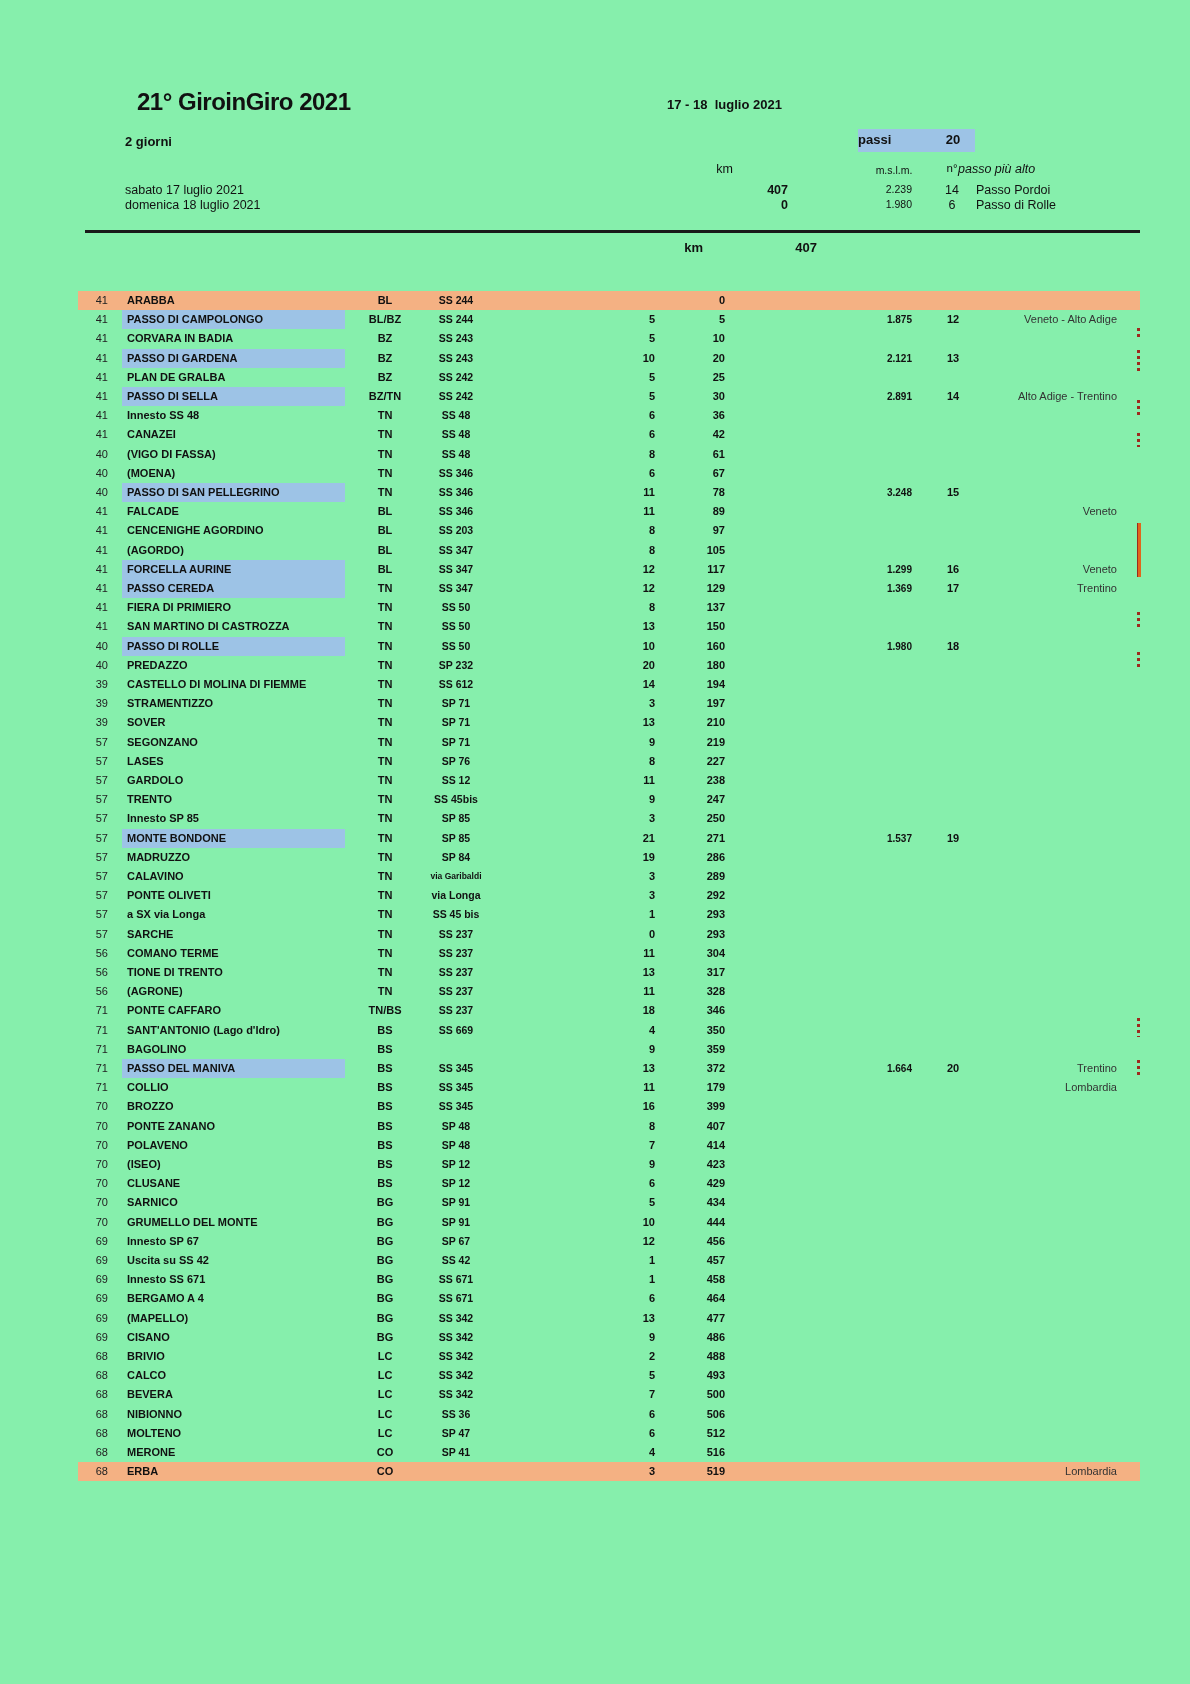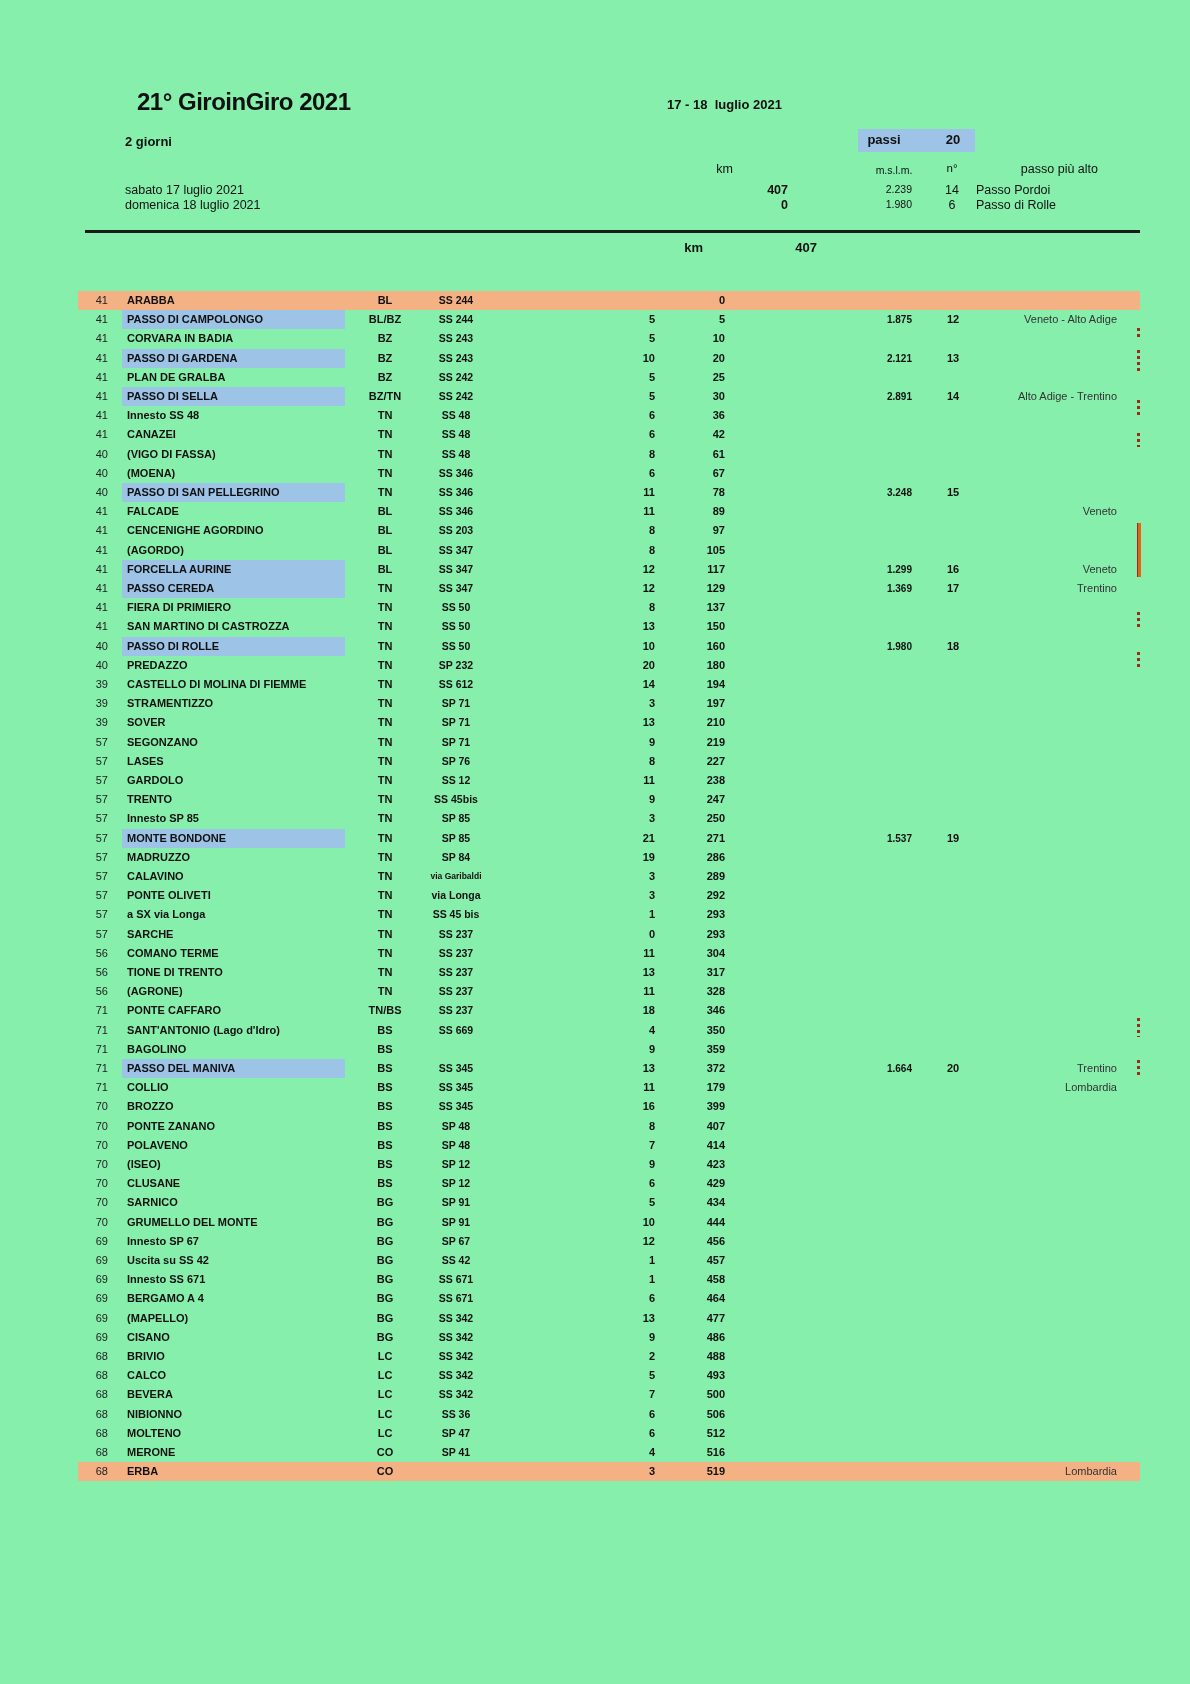--- a/index.html
+++ b/index.html
@@ -6,26 +6,26 @@
   #page{
     position:relative;width:1190px;height:1684px;background:#86efac;
     font-family:"Liberation Sans", sans-serif;color:#111;overflow:hidden;
   }
   .abs{position:absolute;}
   
   .title{left:137px;top:88px;font-size:24px;font-weight:700;letter-spacing:-0.5px;}
   .daterange{left:667px;top:97px;font-size:13px;font-weight:700;white-space:pre;}
   .days{left:125px;top:134px;font-size:13px;font-weight:700;}
   .passes-box{left:858px;top:129px;width:117px;height:23px;background:var(--blue);}
-  .passes-label{left:858px;top:132px;width:52px;font-size:13px;font-weight:700;text-align:center;}
+  .passes-label{left:858px;top:132px;width:52px;font-size:13px;font-weight:700;text-align:left;}
   .passes-count{left:933px;top:132px;width:40px;font-size:13px;font-weight:700;text-align:center;}
   .h-km{left:663px;top:162px;width:70px;font-size:12.5px;text-align:right;}
   .h-alt{left:852px;top:164px;width:84px;font-size:10.5px;text-align:center;}
   .h-n{left:932px;top:162px;width:40px;font-size:11.5px;text-align:center;}
-  .h-pass{left:958px;top:162px;width:140px;font-size:12.5px;text-align:right;}
+  .h-pass{left:958px;top:162px;width:140px;font-size:12.5px;text-align:left;font-style:italic;}
   .day-label{left:125px;font-size:12.5px;}
   .day-km{left:688px;width:100px;font-size:12.5px;font-weight:700;text-align:right;}
   .day-alt{left:832px;width:80px;font-size:10.5px;text-align:right;}
   .day-n{left:932px;width:40px;font-size:12.5px;text-align:center;}
   .day-pass{left:976px;font-size:12.5px;}
   .r-sab{top:183px;} .r-dom{top:198px;}
   .divider{left:85px;top:230px;width:1055px;height:2.5px;background:#1a1a1a;}
   .tot-km{left:633px;top:240px;width:70px;font-size:13px;font-weight:700;text-align:right;}
   .tot-val{left:737px;top:240px;width:80px;font-size:13px;font-weight:700;text-align:right;}
   

